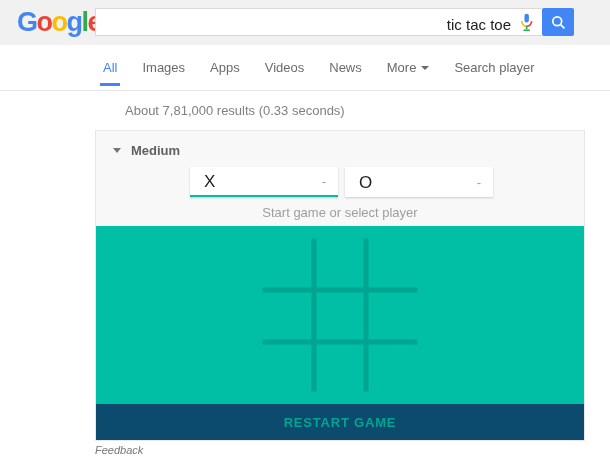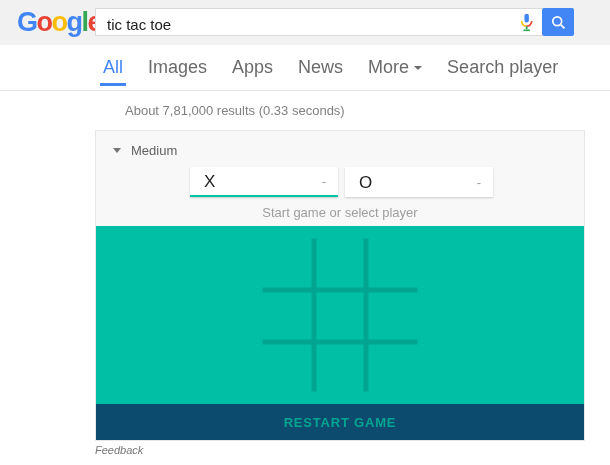--- a/index.html
+++ b/index.html
@@ -28,21 +28,21 @@
   .lg-4 { color:#34A853; }
 
   .search-bar {
     position:absolute; left:95px; top:8px; width:447px; height:28px;
     background:#ffffff; border:1px solid #d9d9d9; border-right:none;
   }
   .search-input {
     position:absolute; left:0; top:0; width:415px; height:26px;
     border:none; outline:none; padding:4px 0 0 11px;
     font-family:"Liberation Sans", sans-serif;
-    font-size:15px; color:#212121; background:transparent;
+    font-size:15px; color:#212121; background:transparent;text-align:right;
   }
   .mic {
     position:absolute; right:7px; top:4px; width:17px; height:19px;
     cursor:pointer;
   }
   .search-btn {
     position:absolute; left:542px; top:8px; width:32px; height:28px;
     background:#4285F4; border:none; border-radius:2px;
     display:flex; align-items:center; justify-content:center;
     cursor:pointer;
@@ -50,21 +50,21 @@
 
   
   .tabs {
     position:absolute; top:45px; left:0; width:610px; height:46px;
     background:#ffffff; border-bottom:1px solid #e6e6e6;
     display:flex; align-items:stretch; padding-left:103px;
     column-gap:25px;
   }
   .tab {
     position:relative; display:flex; align-items:center;
-    font-size:18px; color:#6b6b6b; cursor:pointer; white-space:nowrap;
+    font-size:13px; color:#6b6b6b; cursor:pointer; white-space:nowrap;
   }
   .tab.active { color:#4285F4; }
   .tab.active .tab-underline {
     position:absolute; left:-3px; right:-3px; bottom:4px; height:3px;
     background:#4285F4;
   }
   .caret-down {
     display:inline-block; width:0; height:0; margin-left:5px;
     border-left:4px solid transparent; border-right:4px solid transparent;
     border-top:4px solid #6b6b6b;
@@ -84,21 +84,21 @@
   .difficulty {
     position:absolute; top:11px; left:17px; height:16px;
     display:flex; align-items:center; cursor:pointer;
   }
   .difficulty .dd-caret {
     display:inline-block; width:0; height:0;
     border-left:4px solid transparent; border-right:4px solid transparent;
     border-top:5px solid #757575;
   }
   .difficulty .dd-label {
-    margin-left:10px; font-size:13px; font-weight:normal; color:#616161;
+    margin-left:10px; font-size:13px; font-weight:bold; color:#616161;
   }
 
   .player-card {
     position:absolute; top:36px; width:148px; height:30px;
     background:#ffffff; box-shadow:0 1px 2px rgba(0,0,0,0.18);
     display:flex; align-items:center; justify-content:space-between;
     padding:0 12px 0 14px; cursor:pointer;
   }
   .player-card.selected { border-bottom:2px solid #00BFA5; }
   .player-x { left:94px; }
@@ -186,20 +186,23 @@
     <span>All</span>
     <span class="tab-underline"></span>
   </div>
   <div class="tab">
     <span>Images</span>
   </div>
   <div class="tab">
     <span>Apps</span>
   </div>
   <div class="tab">
+    <span>Videos</span>
+  </div>
+  <div class="tab">
     <span>News</span>
   </div>
   <div class="tab">
     <span>More</span>
     <span class="caret-down"></span>
   </div>
   <div class="tab">
     <span>Search player</span>
   </div>
 </div>

